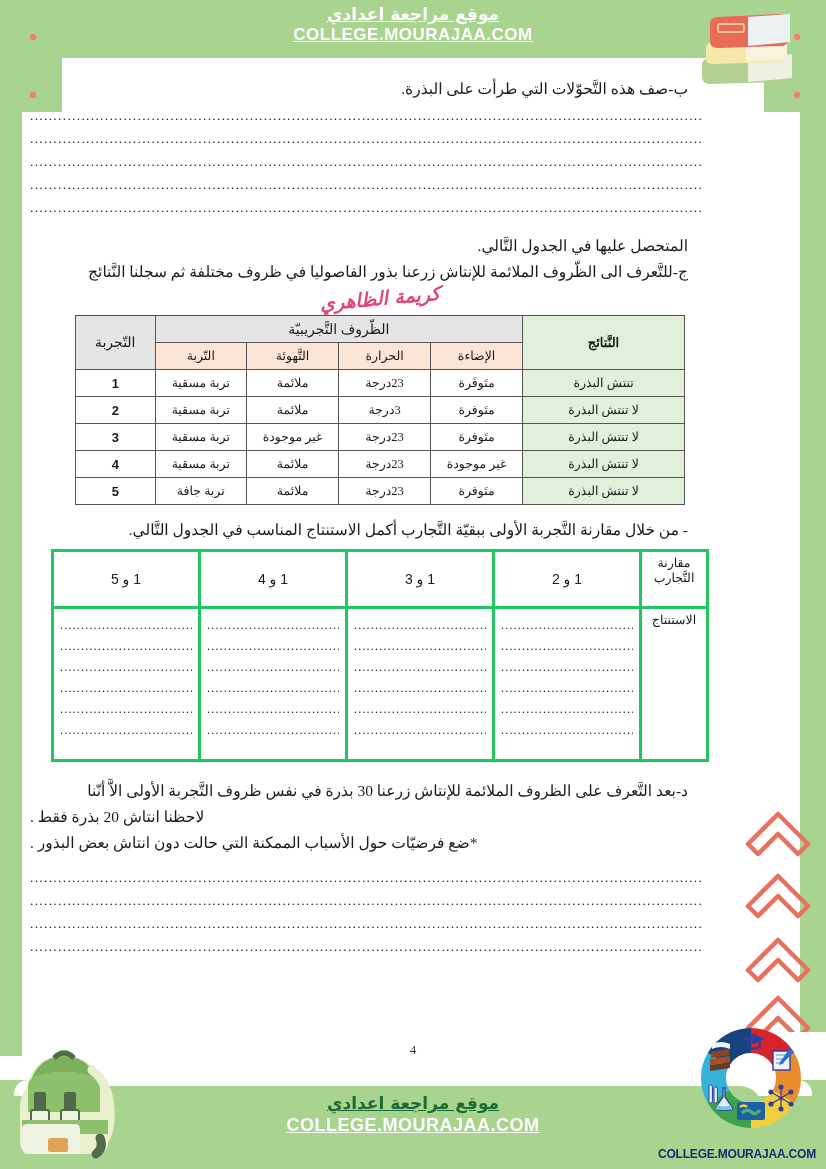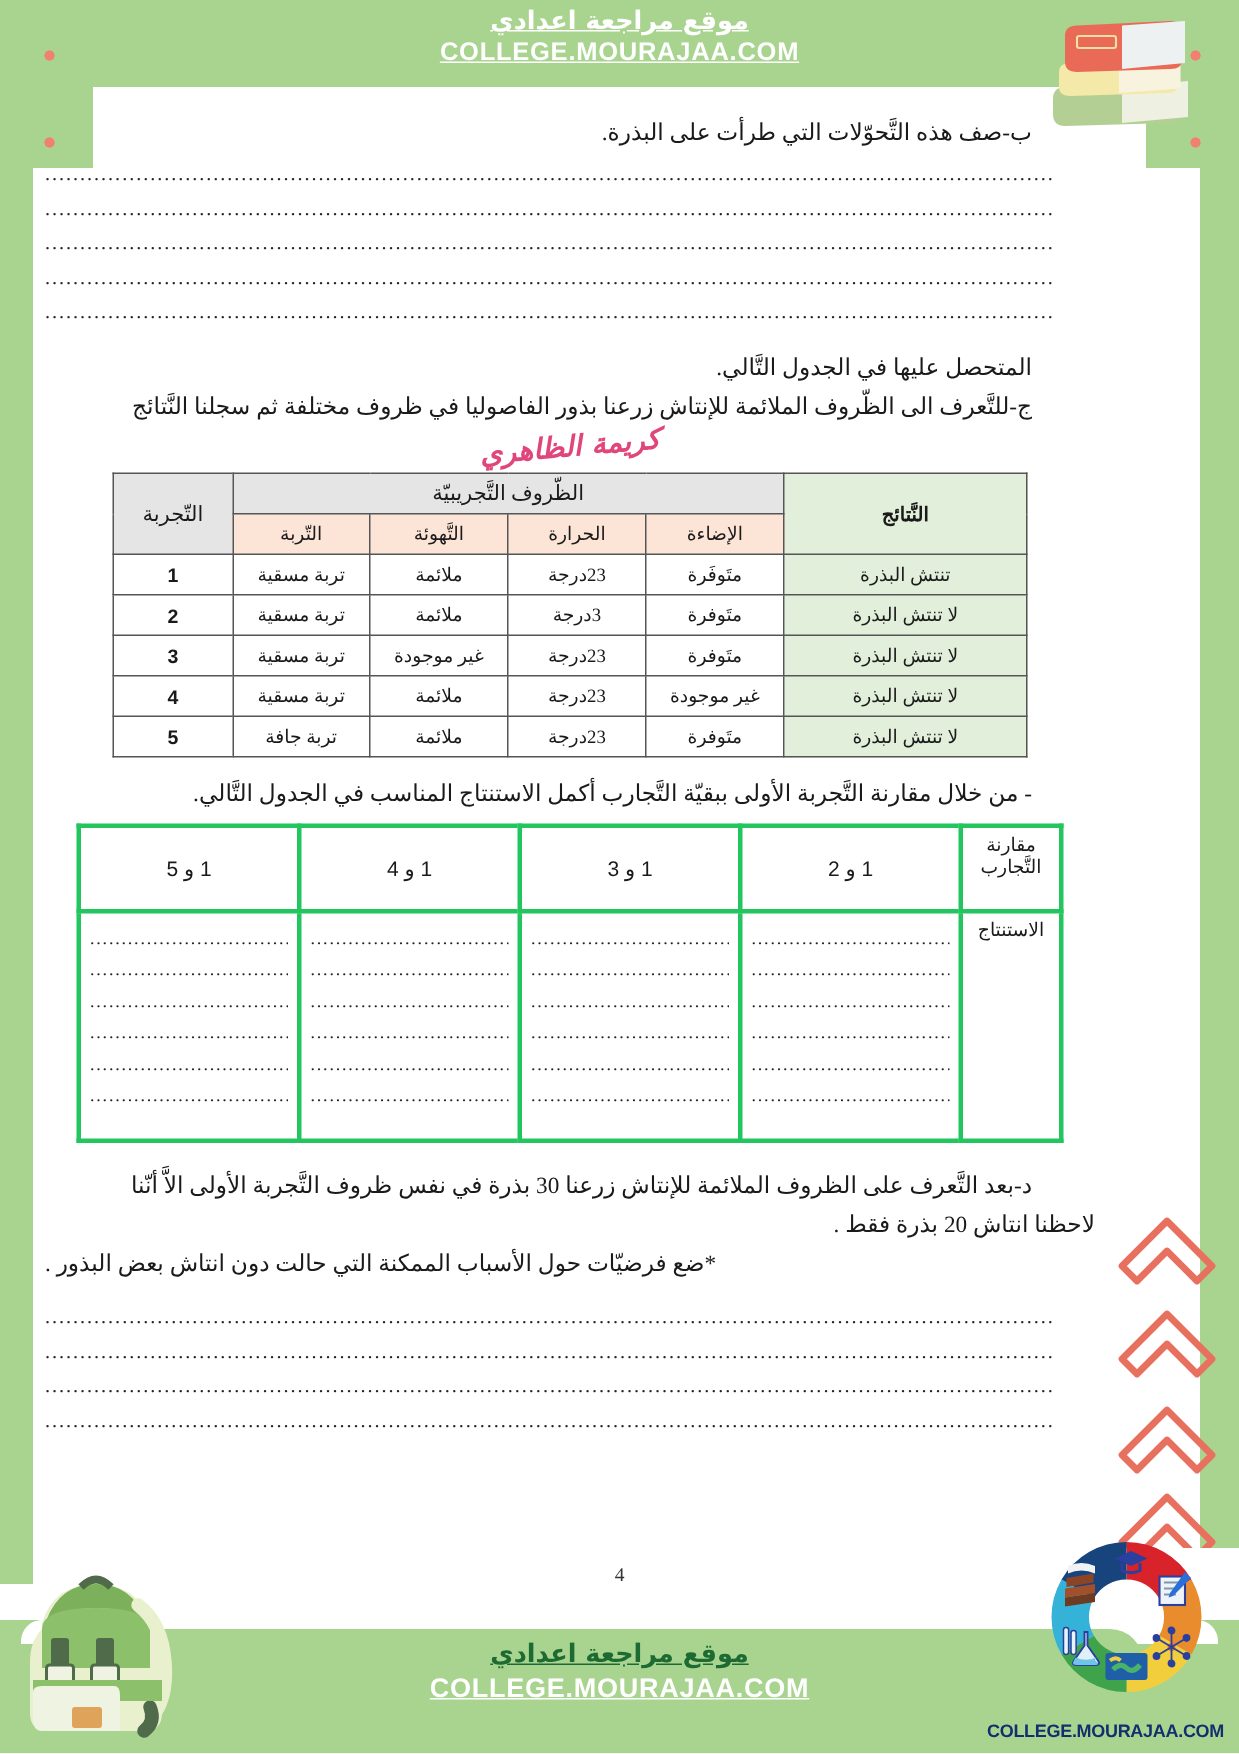--- a/index.html
+++ b/index.html
@@ -425,21 +425,21 @@
           <div class="dline">..........................................</div>
           <div class="dline">..........................................</div>
           <div class="dline">..........................................</div>
         </td>
       </tr>
     </tbody>
       </table>
 
     <div class="q-block" style="margin-top:18px">
       <p class="q-line q-indent">د-بعد التَّعرف على الظروف الملائمة للإنتاش زرعنا   30   بذرة في نفس ظروف التَّجربة الأولى الاَّ أنّنا</p>
-      <p class="q-line" style="text-align:right">لاحظنا انتاش      20      بذرة فقط .</p>
+      <p class="q-line" style="text-align:left">لاحظنا انتاش      20      بذرة فقط .</p>
       <p class="q-line" style="text-align:left">*ضع فرضيّات حول الأسباب الممكنة التي حالت دون انتاش بعض البذور .</p>
     </div>
 
     <div style="margin-top:12px">
       <div class="dots-row">................................................................................................................................................</div>
       <div class="dots-row">................................................................................................................................................</div>
       <div class="dots-row">................................................................................................................................................</div>
       <div class="dots-row">................................................................................................................................................</div>
     </div>
   </div>

